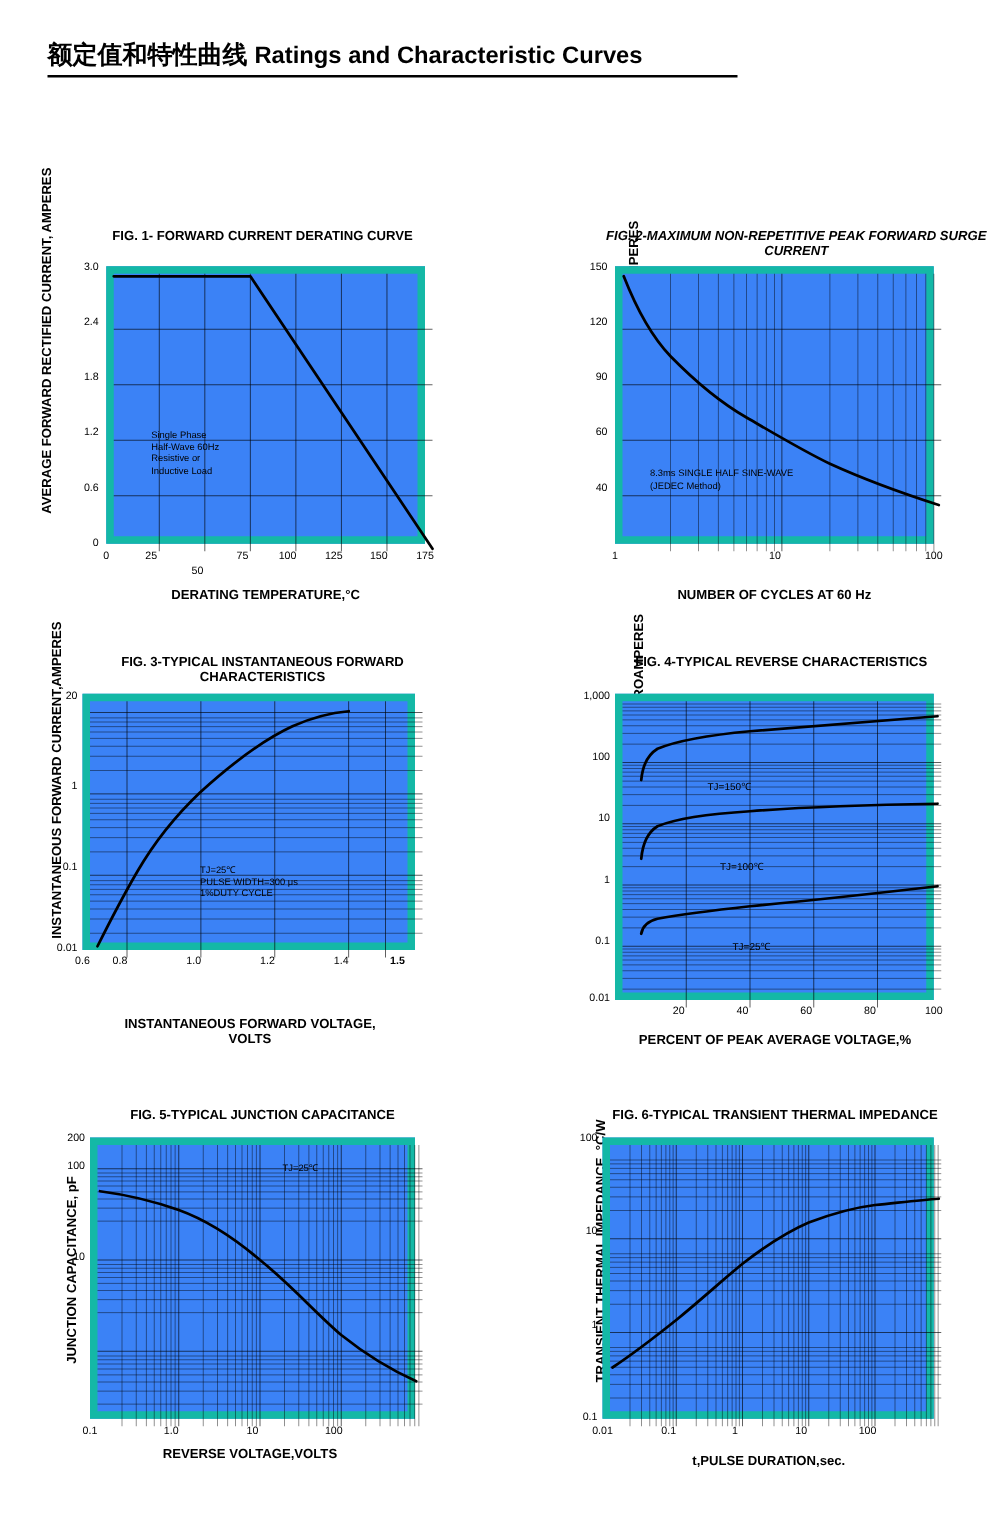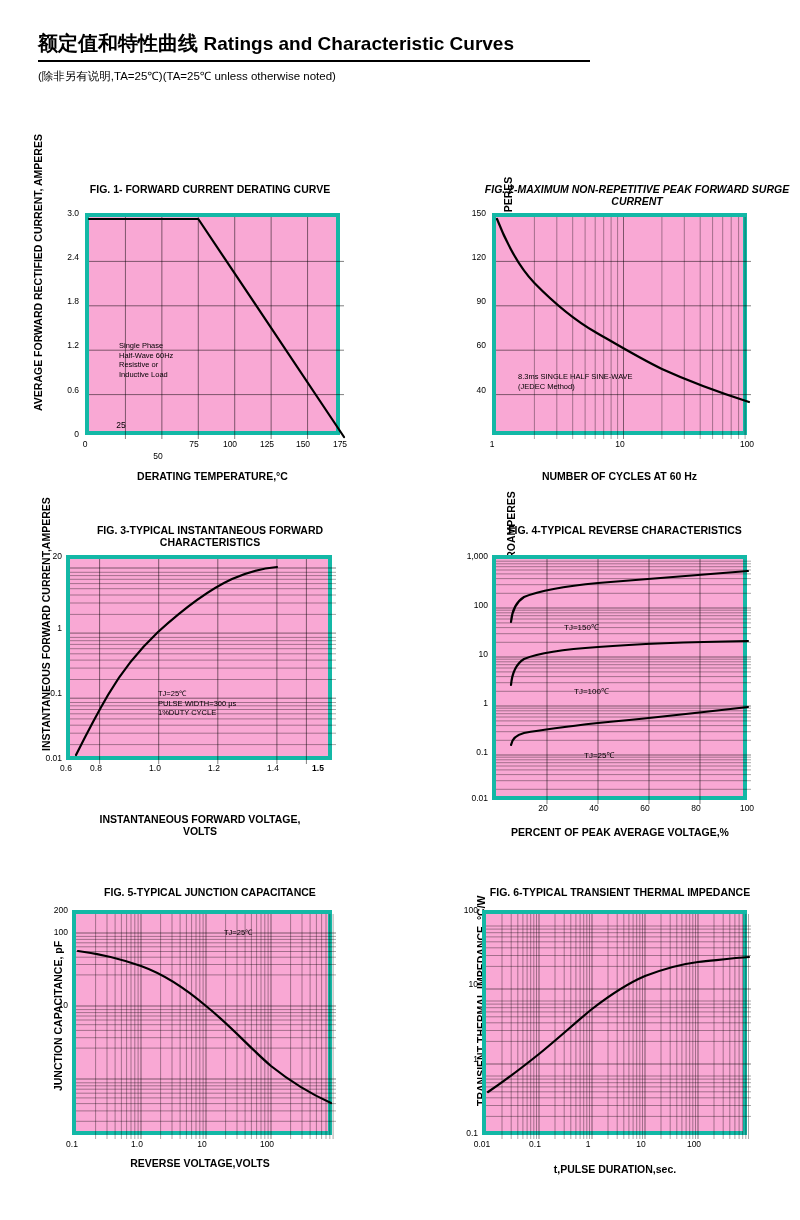--- a/index.html
+++ b/index.html
@@ -16,21 +16,21 @@
   .header .title .en{font-size:19px;}
   .header .rule{border-bottom:2px solid #000;margin-top:3px;width:552px;}
   .header .sub{font-size:11.5px;margin-top:6px;white-space:nowrap;}
 
   
   .fig{position:absolute;}
   .figtitle{
     position:absolute;text-align:center;font-size:10.5px;font-weight:bold;
     line-height:12px;
   }
-  .plot{position:absolute;border:4px solid #14b8a6;background:#f9a8d4;box-sizing:border-box;}
+  .plot{position:absolute;border:6px solid #14b8a6;background:#3b82f6;box-sizing:border-box;}
   .ylab{
     position:absolute;font-size:10.5px;font-weight:bold;text-align:center;
     transform-origin:center center;line-height:12px;white-space:nowrap;
   }
   .xlab{position:absolute;font-size:10.5px;font-weight:bold;text-align:center;line-height:12px;}
   .tick{position:absolute;font-size:8.5px;text-align:right;white-space:nowrap;}
   .tickx{position:absolute;font-size:8.5px;text-align:center;white-space:nowrap;}
   .curvelbl{position:absolute;font-size:8px;white-space:nowrap;}
   svg{position:absolute;left:0;top:0;overflow:visible;}
   .gl{stroke:#000;stroke-width:.5;fill:none;}
@@ -39,21 +39,20 @@
   .boxlbl{position:absolute;font-size:7.5px;line-height:9.5px;white-space:pre;}
 </style>
 </head>
 <body>
 
 <div class="page">
 
   <div class="header">
     <div class="title"><span>额定值和特性曲线 </span><span class="en">Ratings and Characteristic Curves</span></div>
     <div class="rule"></div>
-    <div class="sub">(除非另有说明,TA=25℃)(TA=25℃  unless otherwise noted)</div>
   </div>
 
   <div class="fig">
     <div class="figtitle" style="left:60px;top:183px;width:300px;">FIG. 1- FORWARD CURRENT DERATING CURVE</div>
     <div class="ylab" style="left:-72px;top:295px;width:220px;transform:rotate(-90deg);">AVERAGE FORWARD RECTIFIED CURRENT, AMPERES</div>
     <div class="plot" style="left:85px;top:213px;width:255px;height:222px;">
       <svg width="255" height="222" viewBox="0 0 255 222">
         <g class="gl">
           <line x1="36.43" y1="0" x2="36.43" y2="222"></line>
           <line x1="72.86" y1="0" x2="72.86" y2="222"></line>
@@ -74,21 +73,21 @@
 Inductive Load</div>
     </div>
     <div class="tick" style="left:45px;top:429px;width:34px;">0</div>
     <div class="tick" style="left:45px;top:385px;width:34px;">0.6</div>
     <div class="tick" style="left:45px;top:340px;width:34px;">1.2</div>
     <div class="tick" style="left:45px;top:296px;width:34px;">1.8</div>
     <div class="tick" style="left:45px;top:252px;width:34px;">2.4</div>
     <div class="tick" style="left:45px;top:208px;width:34px;">3.0</div>
 
     <div class="tickx" style="left:73px;top:439px;width:24px;">0</div>
-    <div class="tickx" style="left:109px;top:420px;width:24px;">25</div>
+    <div class="tickx" style="left:109px;top:439px;width:24px;">25</div>
     <div class="tickx" style="left:146px;top:451px;width:24px;">50</div>
     <div class="tickx" style="left:182px;top:439px;width:24px;">75</div>
     <div class="tickx" style="left:218px;top:439px;width:24px;">100</div>
     <div class="tickx" style="left:255px;top:439px;width:24px;">125</div>
     <div class="tickx" style="left:291px;top:439px;width:24px;">150</div>
     <div class="tickx" style="left:328px;top:439px;width:24px;">175</div>
     <div class="xlab" style="left:105px;top:470px;width:215px;">DERATING TEMPERATURE,°C</div>
   </div>
 
   <div class="fig">

